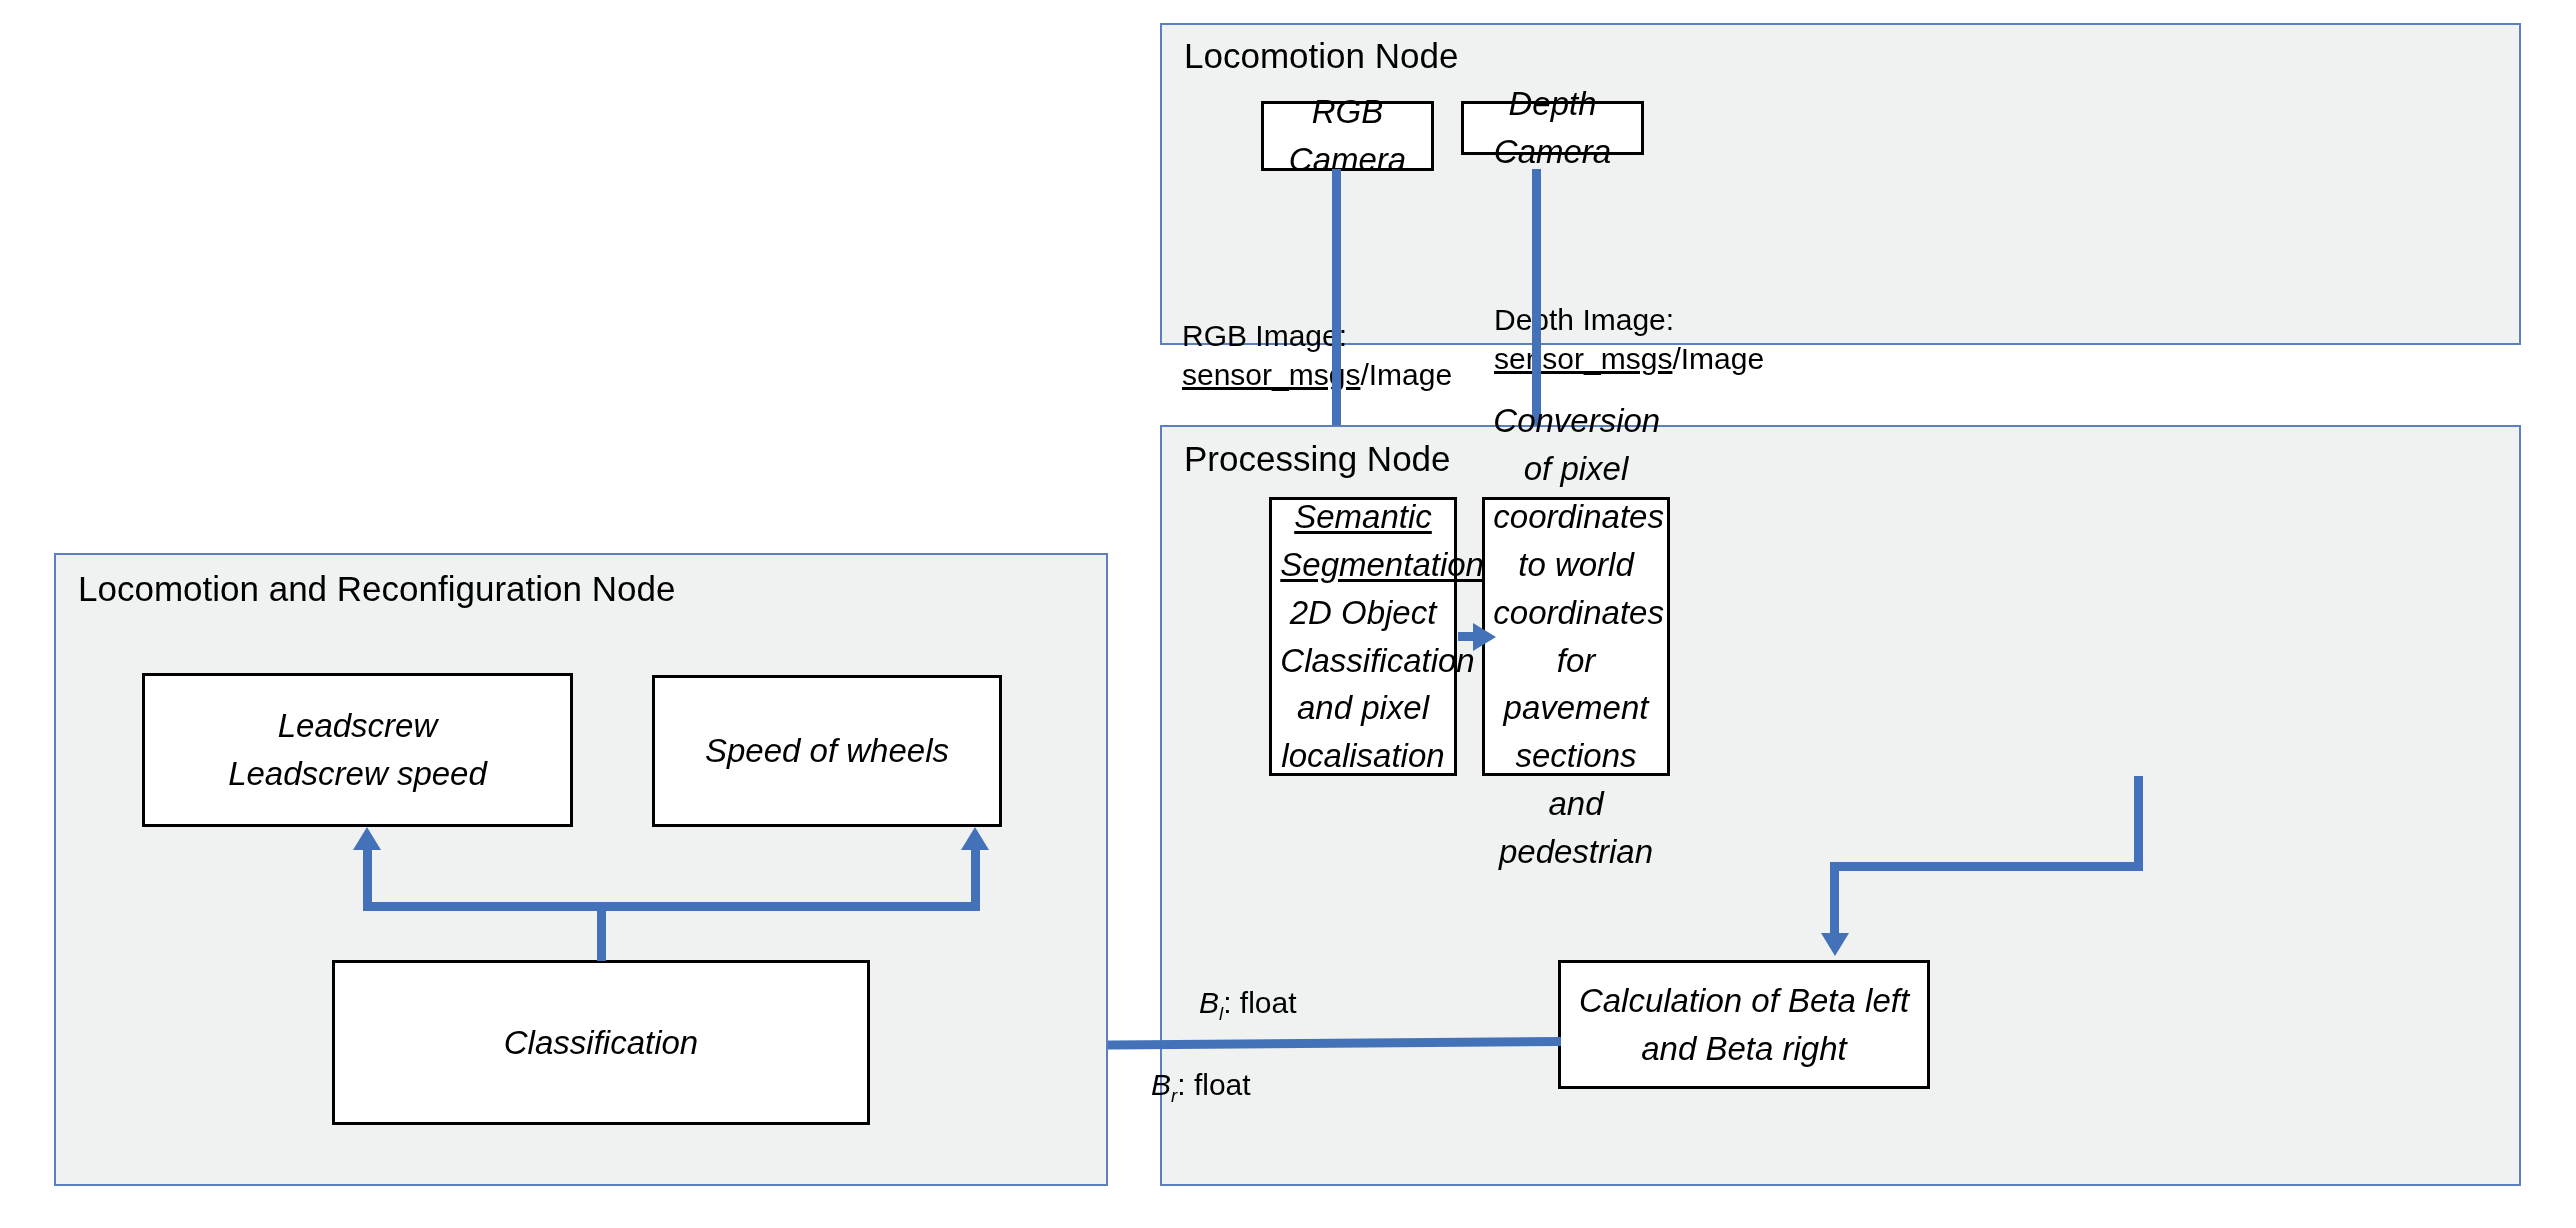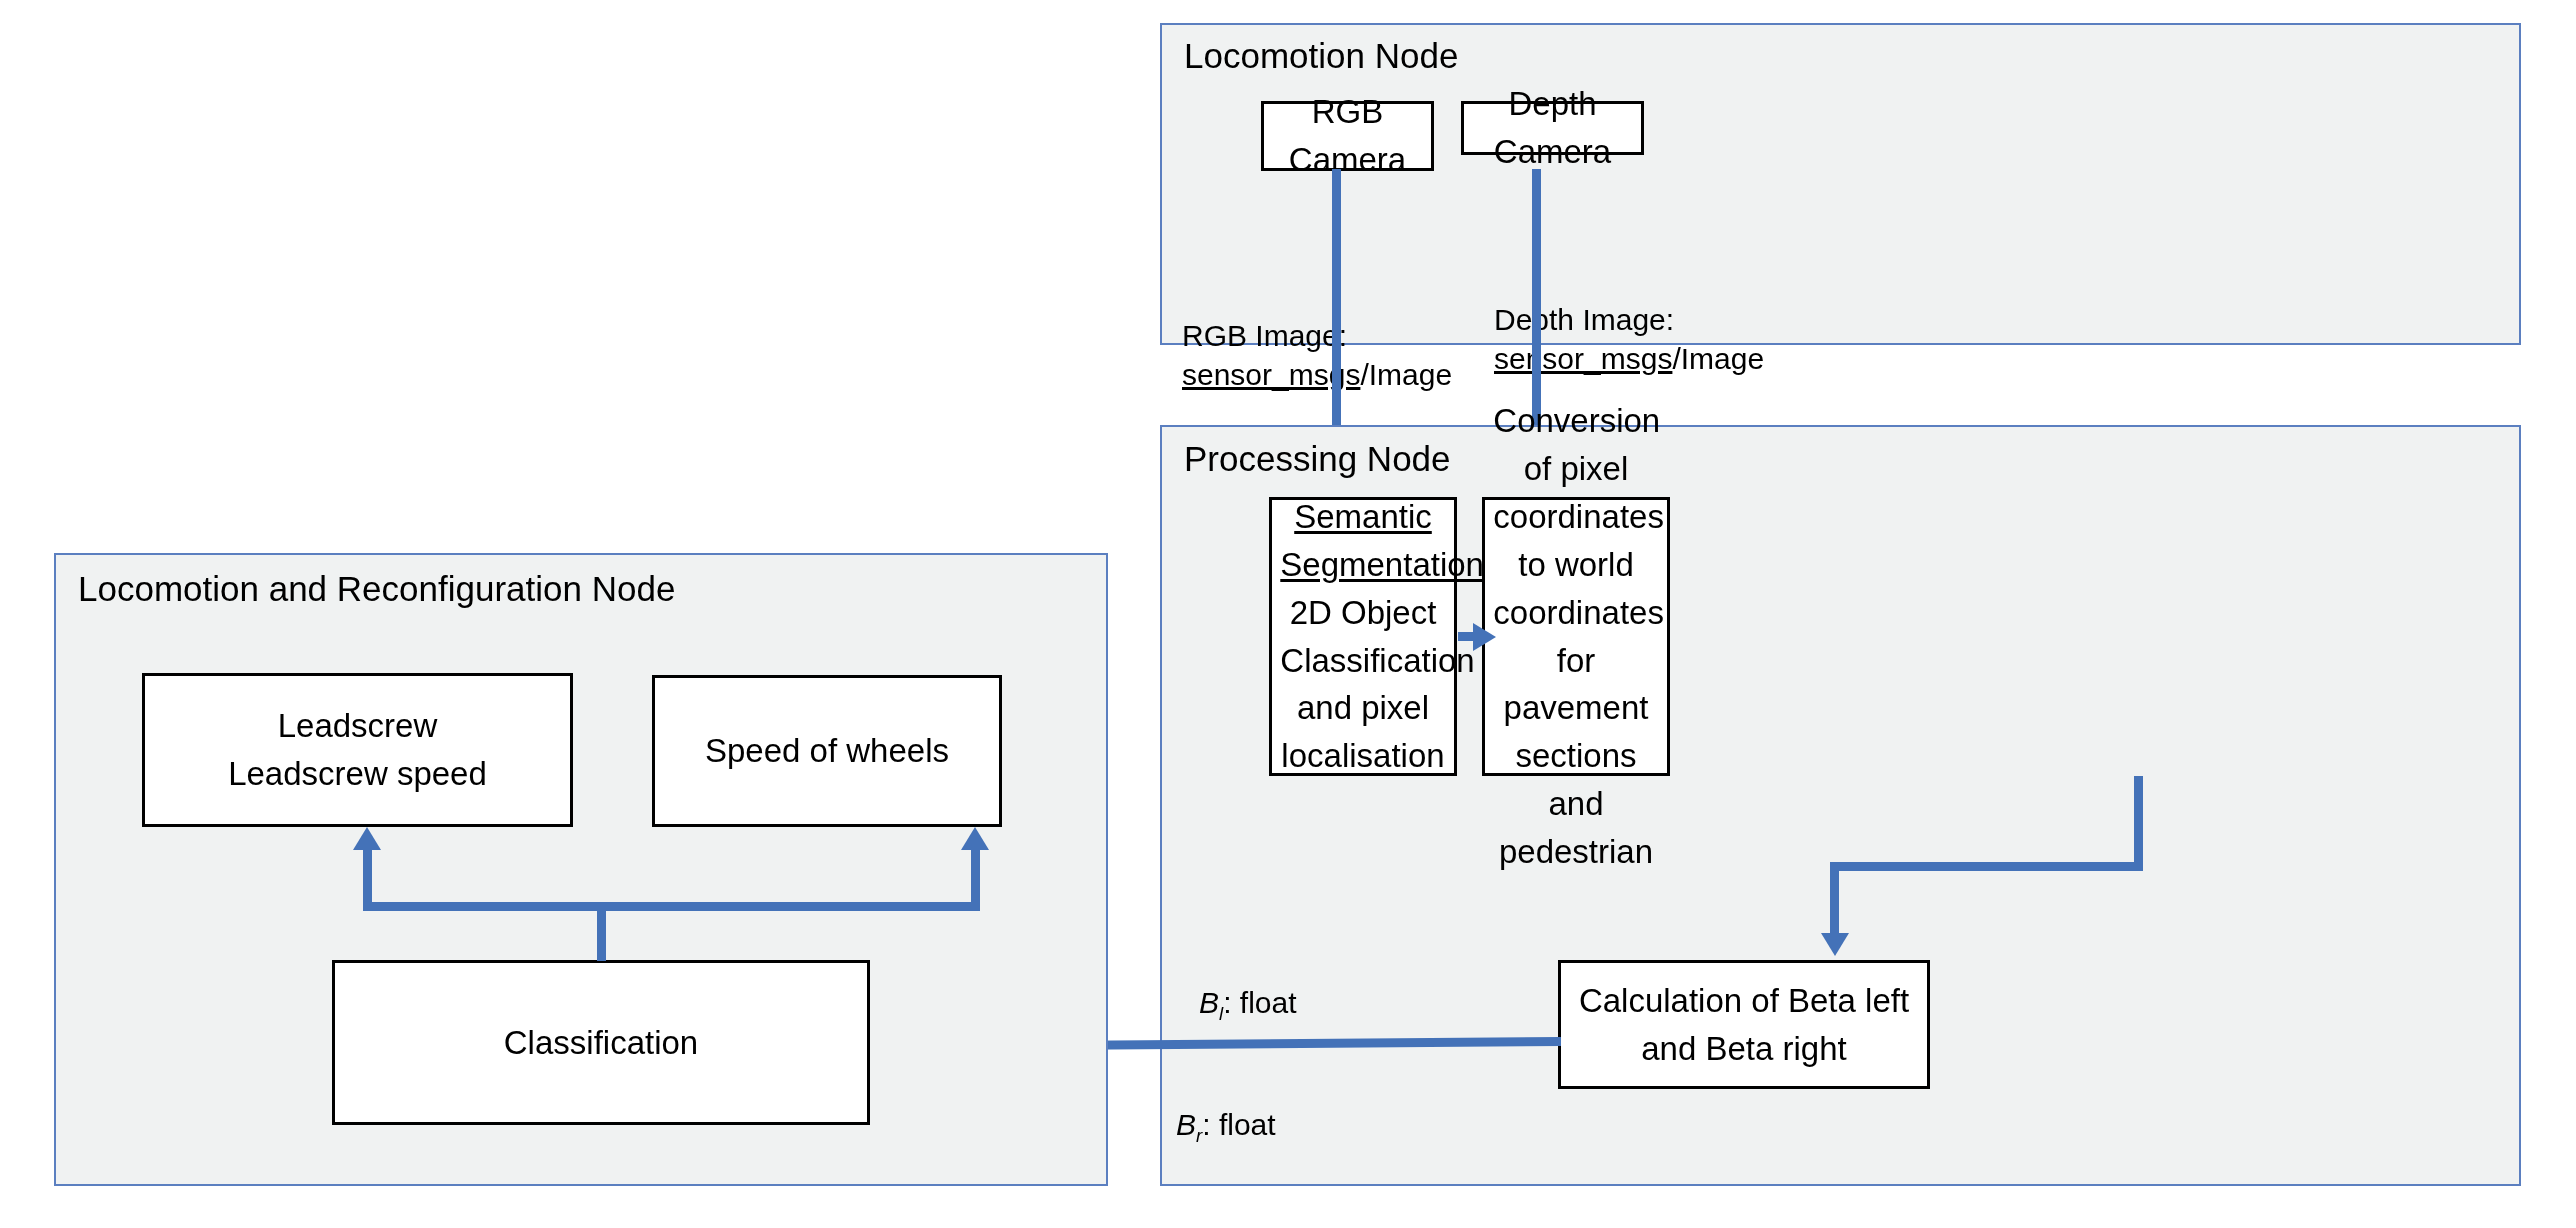--- a/index.html
+++ b/index.html
@@ -39,21 +39,21 @@
     box-sizing: border-box;
     display: flex;
     align-items: center;
     justify-content: center;
     text-align: center;
     color: #000000;
     font-size: 33px;
     line-height: 1.45;
     padding: 5px 8.3px;
   }
-  .proc-box .inner { width: 100%; }
+  .proc-box .inner { width: 100%; font-style: italic; }
   .proc-box .u { text-decoration: underline; text-underline-offset: 3.3px; }
 
   
   .edge-label {
     position: absolute;
     font-size: 30px;
     color: #000000;
     white-space: nowrap;
     line-height: 1.3;
   }
@@ -153,21 +153,21 @@
     <span class="inner">
       <span>Calculation of Beta left</span><br>
       <span>and Beta right</span>
     </span>
   </div>
 
   <div class="edge-label" style="left:1199px; top:983px;">
     <i>B</i><sub>l</sub><span>: float</span>
   </div>
 
-  <div class="edge-label" style="left:1176px; top:1065px;margin-top:40px;">
+  <div class="edge-label" style="left:1151px; top:1065px;">
     <i>B</i><sub>r</sub><span>: float</span>
   </div>
 
   <div class="conn conn-h" style="left:888px; top:1037px; width:673px; transform-origin:right center; transform:rotate(-0.45deg);"></div>
   <div class="arrow-left" style="left:869px; top:1028px;"></div>
 
   <div class="node-box" style="left:54px; top:553px; width:1054px; height:633px;"></div>
   <div class="node-title" style="left:78px; top:570px;">Locomotion and Reconfiguration Node</div>
 
   <div class="proc-box" style="left:142px; top:673px; width:431px; height:154px;">

